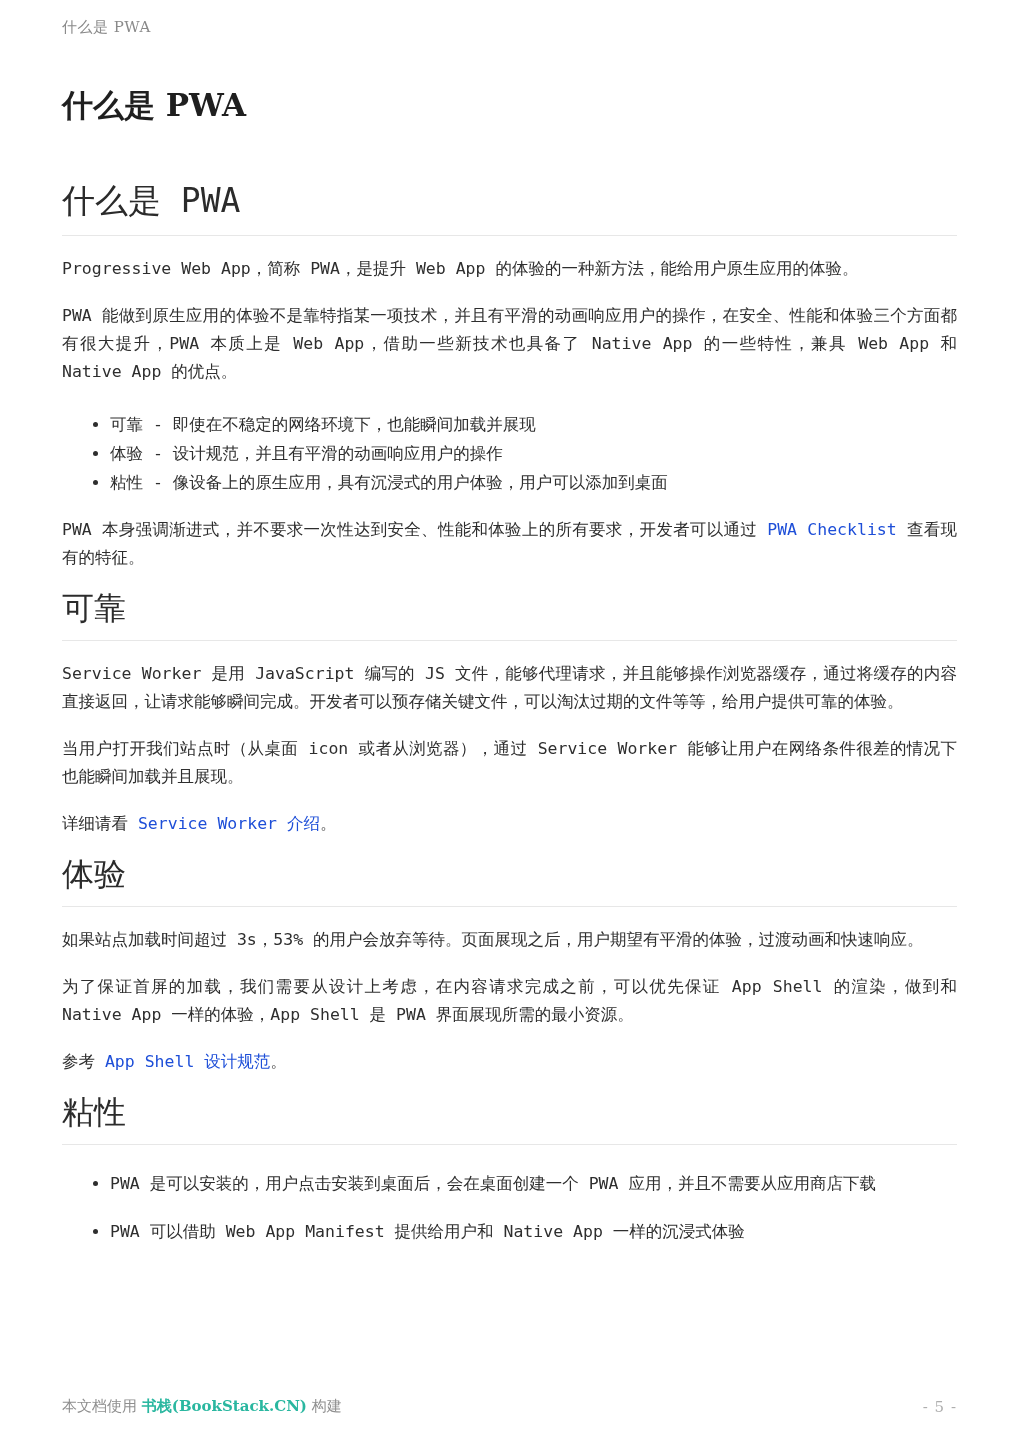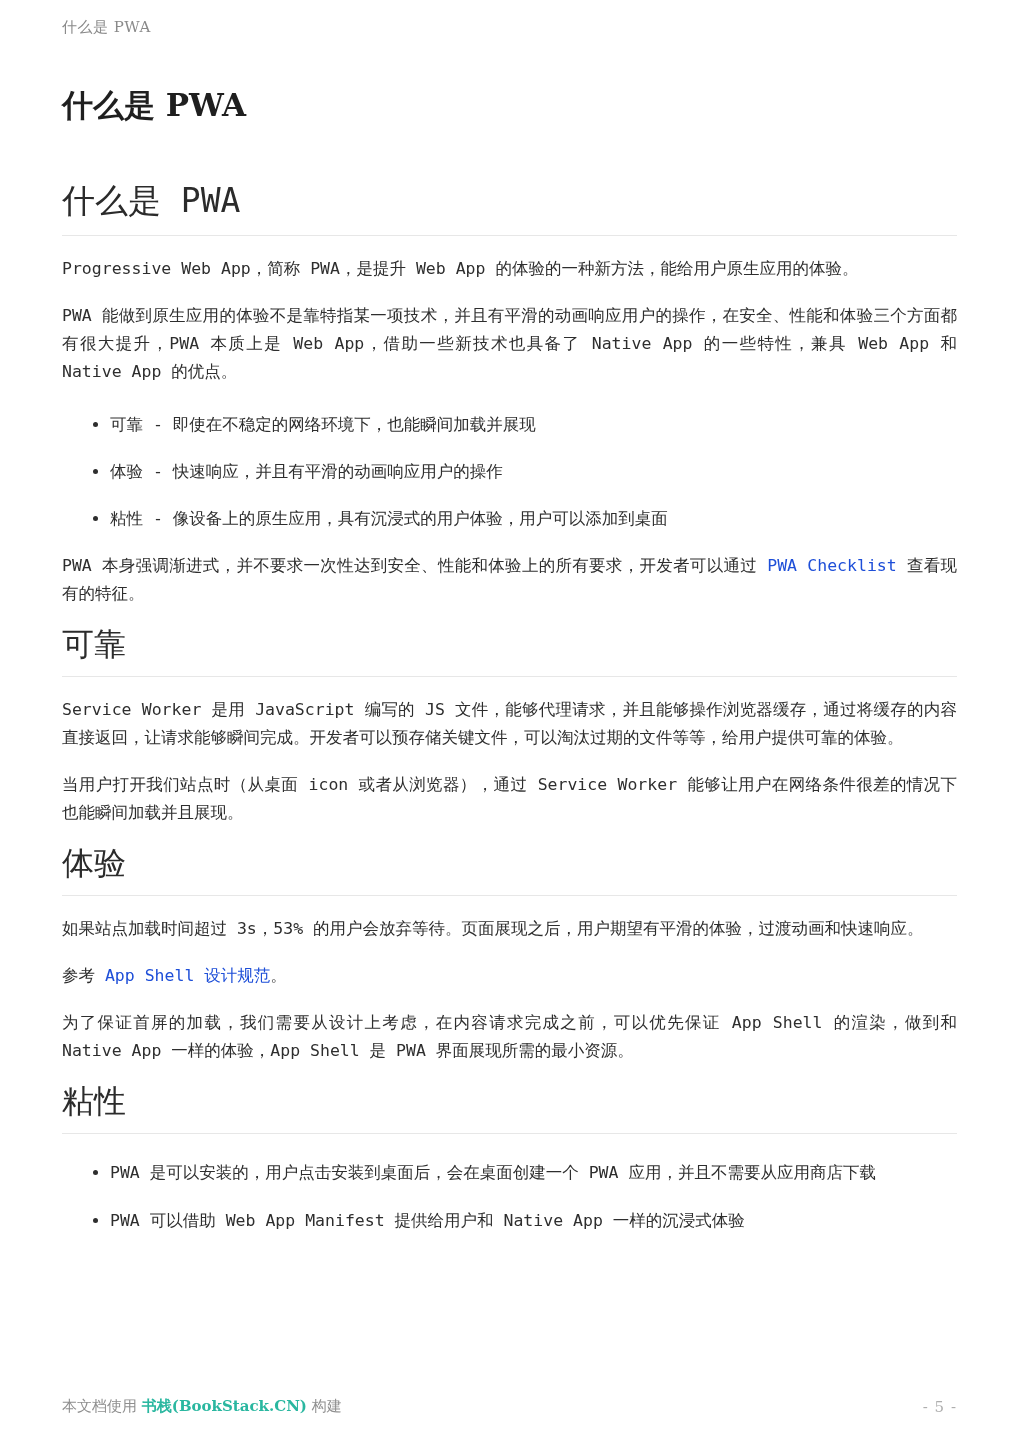--- a/index.html
+++ b/index.html
@@ -62,21 +62,21 @@
   }
 
   ul.feature-list {
     margin: 25px 0 0 0;
     padding-left: 48px;
     list-style: disc;
   }
   ul.feature-list li {
     font-size: 16.5px;
     line-height: 28px;
-    margin: 19px 0;
+    margin: 1px 0;
   }
   ul.feature-list.loose li {
     margin: 20px 0;
   }
 
   a.link {
     color: #1d4ed8;
     text-decoration: none;
     cursor: pointer;
   }
@@ -115,40 +115,41 @@
 
   <h1 class="sec">什么是 PWA</h1>
 
   <p class="body">Progressive Web App，简称 PWA，是提升 Web App 的体验的一种新方法，能给用户原生应用的体验。</p>
 
   <p class="body">PWA 能做到原生应用的体验不是靠特指某一项技术，并且有平滑的动画响应用户的操作，在安全、性能和体验三个方面都有很大提升，PWA 本质上是 Web App，借助一些新技术也具备了 Native App 的一些特性，兼具 Web App 和 Native App 的优点。</p>
 
 
   <ul class="feature-list">
     <li>可靠 - 即使在不稳定的网络环境下，也能瞬间加载并展现</li>
-    <li>体验 - 快速响应，并且有平滑的动画响应用户的操作</li>
+    <li>体验 - 设计规范，并且有平滑的动画响应用户的操作</li>
     <li>粘性 - 像设备上的原生应用，具有沉浸式的用户体验，用户可以添加到桌面</li>
   </ul>
 
   <p class="body"><span>PWA 本身强调渐进式，并不要求一次性达到安全、性能和体验上的所有要求，开发者可以通过 </span><a class="link">PWA Checklist</a><span> 查看现有的特征。</span></p>
 
   <h2 class="sec">可靠</h2>
 
   <p class="body">Service Worker 是用 JavaScript 编写的 JS 文件，能够代理请求，并且能够操作浏览器缓存，通过将缓存的内容直接返回，让请求能够瞬间完成。开发者可以预存储关键文件，可以淘汰过期的文件等等，给用户提供可靠的体验。</p>
 
   <p class="body">当用户打开我们站点时（从桌面 icon 或者从浏览器），通过 Service Worker 能够让用户在网络条件很差的情况下也能瞬间加载并且展现。</p>
 
+  <p class="body"><span>详细请看 </span><a class="link">Service Worker 介绍</a><span>。</span></p>
 
   <h2 class="sec">体验</h2>
 
   <p class="body">如果站点加载时间超过 3s，53% 的用户会放弃等待。页面展现之后，用户期望有平滑的体验，过渡动画和快速响应。</p>
 
+  <p class="body">为了保证首屏的加载，我们需要从设计上考虑，在内容请求完成之前，可以优先保证 App Shell 的渲染，做到和 Native App 一样的体验，App Shell 是 PWA 界面展现所需的最小资源。</p>
+
   <p class="body"><span>参考 </span><a class="link">App Shell 设计规范</a><span>。</span></p>
-
-  <p class="body">为了保证首屏的加载，我们需要从设计上考虑，在内容请求完成之前，可以优先保证 App Shell 的渲染，做到和 Native App 一样的体验，App Shell 是 PWA 界面展现所需的最小资源。</p>
 
   <h2 class="sec">粘性</h2>
 
   <ul class="feature-list loose">
     <li>PWA 是可以安装的，用户点击安装到桌面后，会在桌面创建一个 PWA 应用，并且不需要从应用商店下载</li>
     <li>PWA 可以借助 Web App Manifest 提供给用户和 Native App 一样的沉浸式体验</li>
   </ul>
 
   <div class="footer">
     <div><span>本文档使用 </span><a class="brand-link">书栈(BookStack.CN)</a><span> 构建</span></div>

